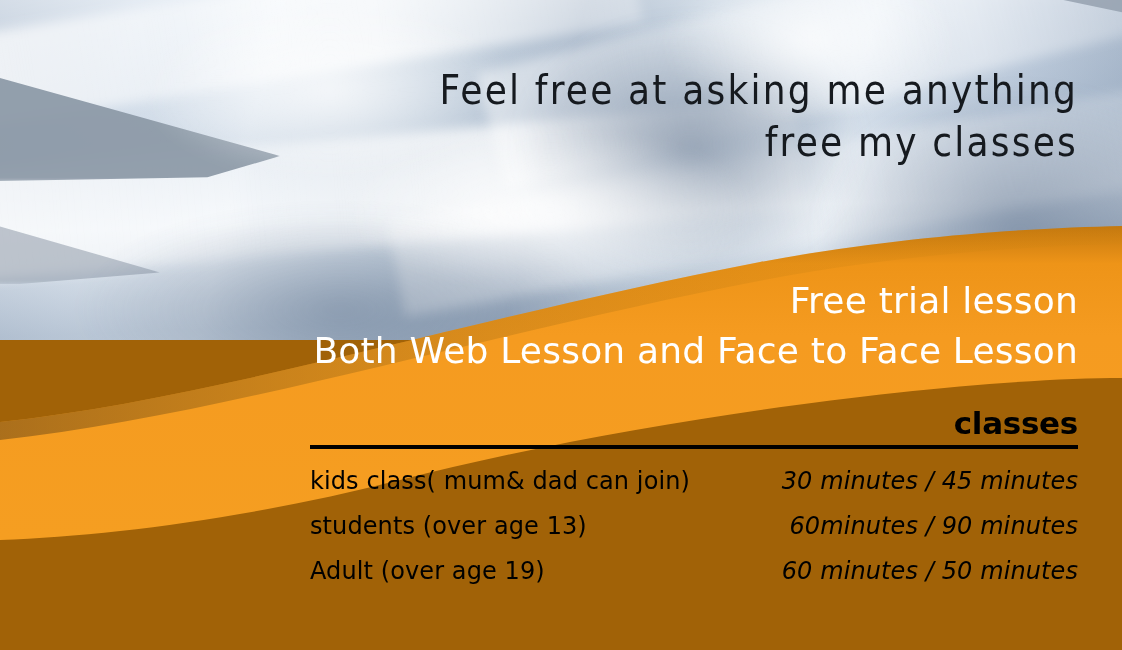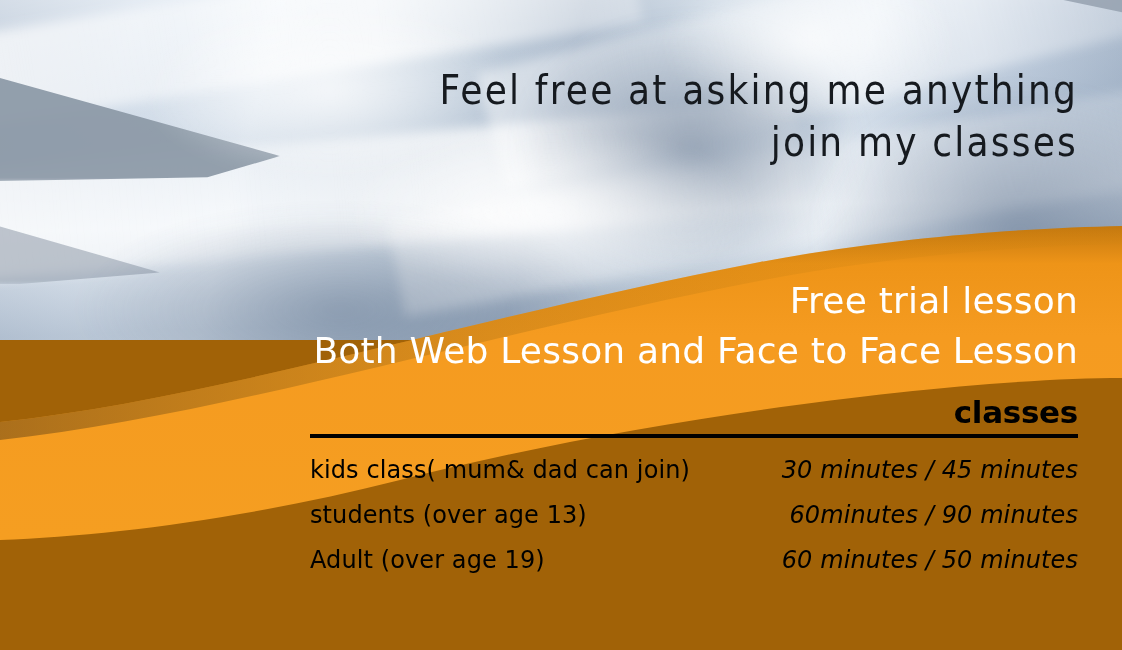--- a/index.html
+++ b/index.html
@@ -180,21 +180,21 @@
     font-weight: 400;
     line-height: 50px;
     letter-spacing: 0.2px;
   }
   .band-text .line { display: block; white-space: nowrap; }
 
   
   .classes {
     position: absolute;
     left: 310px;
-    top: 394px;
+    top: 405px;
     width: 768px;
   }
   .classes-title {
     text-align: right;
     font-family: "DejaVu Sans", sans-serif;
     font-size: 31px;
     font-weight: 700;
     color: #000000;
     line-height: 36px;
     letter-spacing: -0.3px;
@@ -268,21 +268,21 @@
                C 960 156 640 196 400 258 C 250 296 110 314 0 318 Z" fill="url(#gOrange)"></path>
 
       <path d="M 0 200 C 220 176 470 96 760 40 C 900 14 1030 6 1122 4
                L 1122 22
                C 1030 24 902 32 764 58 C 474 114 222 194 0 218 Z" fill="url(#gOrangeEdge)"></path>
     </svg>
   </div>
 
   <div class="headline">
     <span class="line">Feel free at asking me anything</span>
-    <span class="line">join my classes</span>
+    <span class="line">free my classes</span>
   </div>
 
   <div class="band-text">
     <span class="line">Free trial lesson</span>
     <span class="line">Both Web Lesson and Face to Face Lesson</span>
   </div>
 
   <div class="classes">
     <div class="classes-title">classes</div>
     <div class="classes-rule"></div>

